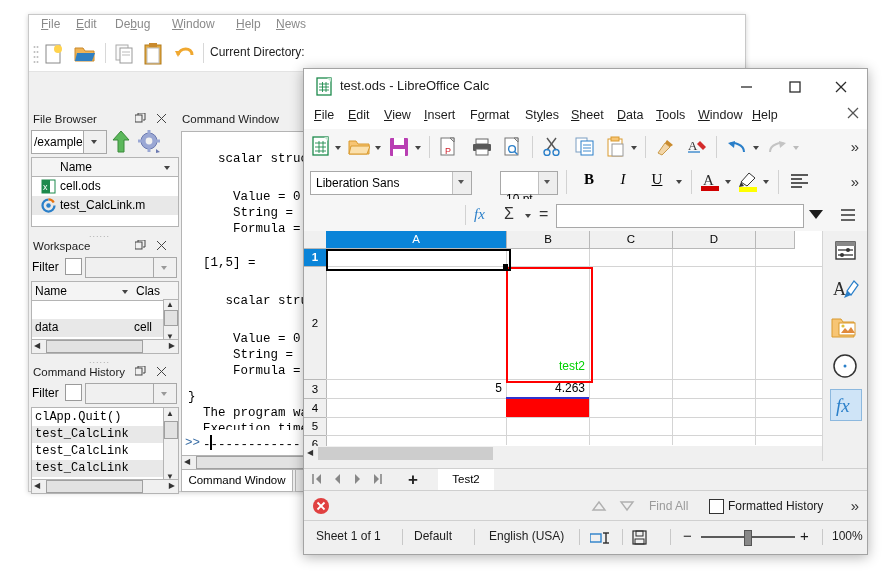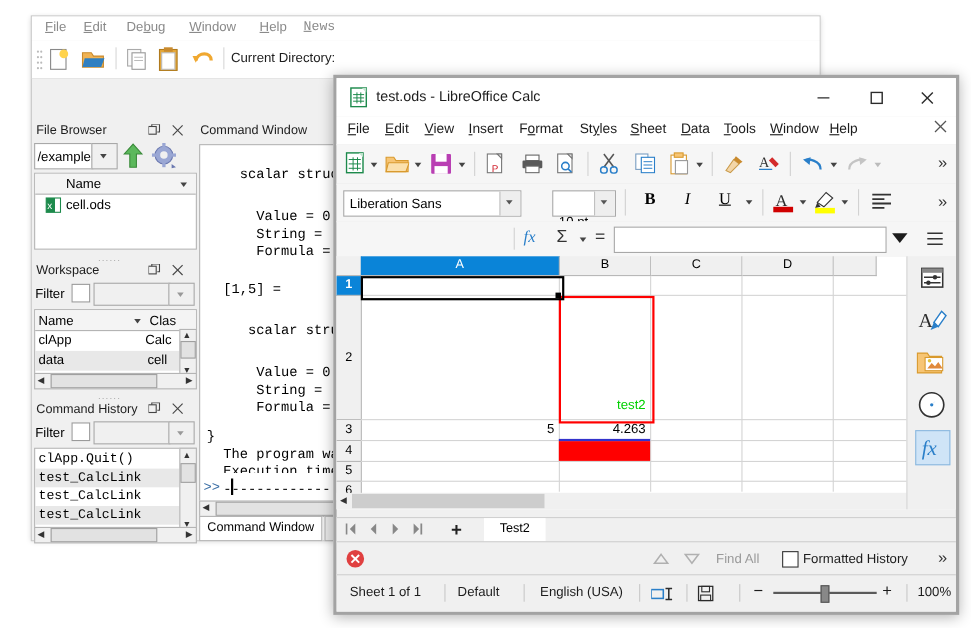--- a/index.html
+++ b/index.html
@@ -39,21 +39,21 @@
   .arrw{position:absolute;font-size:8px;color:#333;text-align:center;}
 
   #cmdwin{position:absolute;background:#fff;border:1px solid #b4b4b4;}
   .cmdline{position:absolute;font-family:"Liberation Mono",monospace;font-size:12.5px;
            white-space:pre;color:#000;}
   .octtab{position:absolute;height:21px;background:#fff;border:1px solid #b4b4b4;
           font-size:11.5px;text-align:center;line-height:21px;}
 
   
   #calc{left:303px;top:68px;width:563px;height:485px;background:#f0f0f0;
-        border:3px solid #a3a3a3;box-shadow:0 2px 12px rgba(0,0,0,.30);}
+        border:1px solid #a3a3a3;box-shadow:0 2px 12px rgba(0,0,0,.30);}
   #calc-title{height:35px;position:relative;background:#fff;}
   #calc-title-text{left:36px;top:9px;font-size:13px;color:#1c1c1c;}
   #calc-menubar{height:25px;position:relative;background:#fff;border-bottom:1px solid #e0e0e0;}
   .cmenu{position:absolute;top:4px;font-size:12.5px;color:#1c1c1c;}
   .cmenu u{text-decoration:underline;}
   #calc-tb1{position:absolute;left:0;right:0;top:60px;height:36px;background:#f6f6f6;
             border-bottom:1px solid #e0e0e0;}
   #calc-tb2{position:absolute;left:0;right:0;top:96px;height:34px;background:#f6f6f6;
             border-bottom:1px solid #e0e0e0;}
   #calc-fbar{position:absolute;left:0;right:0;top:130px;height:32px;background:#f6f6f6;
@@ -96,21 +96,21 @@
 
 <div class="abs" id="octave">
 
 
   <div id="oct-menubar">
     <div class="omenu" style="left:12px;"><u>F</u><span>ile</span></div>
     <div class="omenu" style="left:47px;"><u>E</u>dit</div>
     <div class="omenu" style="left:86px;">De<u>b</u>ug</div>
     <div class="omenu" style="left:143px;"><u>W</u>indow</div>
     <div class="omenu" style="left:207px;"><u>H</u>elp</div>
-    <div class="omenu" style="left:247px;font-family:Liberation Mono, monospace;"><u>N</u>ews</div>
+    <div class="omenu" style="left:247px;"><u>N</u>ews</div>
   </div>
 
   <div id="oct-toolbar">
     <div class="abs" style="left:4px;top:4px;width:6px;height:26px;">
       <svg width="6" height="26">
           <circle cx="1.5" cy="6" r="1" fill="#bbb"></circle>
           <circle cx="1.5" cy="11" r="1" fill="#bbb"></circle>
           <circle cx="1.5" cy="16" r="1" fill="#bbb"></circle>
           <circle cx="1.5" cy="21" r="1" fill="#bbb"></circle>
           <circle cx="4.5" cy="6" r="1" fill="#bbb"></circle>
@@ -204,20 +204,28 @@
         <div class="ddarrow" style="right:8px;top:8px;"></div>
       </div>
       <div class="fb-row" style="top:19px;">
         <svg class="abs" style="left:9px;top:2px;" width="15" height="15">
           <rect x="1" y="1" width="13" height="13" fill="#fff" stroke="#1d8a4c"></rect>
           <rect x="1" y="1" width="8" height="13" fill="#1d8a4c"></rect>
           <text x="2" y="11" font-size="9" fill="#fff" font-family="Liberation Sans">x</text>
         </svg>
         <span class="nm">cell.ods</span>
       </div>
+      <div class="fb-row sel" style="top:38px;">
+        <svg class="abs" style="left:9px;top:2px;" width="15" height="15" viewBox="0 0 20 20">
+          <path d="M10 2 A8 8 0 1 0 18 10" fill="none" stroke="#2a7fc9" stroke-width="3"></path>
+          <path d="M17 6 A8 8 0 0 0 10 2" fill="none" stroke="#e8710a" stroke-width="3"></path>
+          <circle cx="10" cy="10" r="3" fill="#2a7fc9"></circle>
+        </svg>
+        <span class="nm">test_CalcLink.m</span>
+      </div>
     </div>
     <div class="abs" style="left:60px;top:120px;font-size:9px;color:#aaa;letter-spacing:1px;">......</div>
 
     <div class="dock-title" style="left:4px;top:131px;">Workspace</div>
     <div class="dock-btn" style="left:106px;top:131px;">
       <svg width="11" height="11">
           <rect x="0" y="2" width="7" height="7" fill="none" stroke="#444"></rect>
           <path d="M3 2V0h7v7H8" fill="none" stroke="#444"></path>
         </svg>
     </div>
@@ -232,24 +240,20 @@
     <div class="inbox" style="left:56px;top:148px;width:68px;height:19px;background:#f0f0f0;"></div>
     <div class="abs" style="left:124px;top:148px;width:22px;height:19px;background:#f0f0f0;border:1px solid #a8a8a8;">
       <div class="ddarrow" style="left:7px;top:8px;border-top-color:#999;"></div>
     </div>
 
     <div class="panel" style="left:2px;top:172px;width:146px;height:58px;">
       <div class="colhdr" style="left:0;top:0;right:0;height:18px;">
         <span class="abs" style="left:3px;top:2px;">Name</span>
         <div class="ddarrow" style="left:90px;top:8px;"></div>
         <span class="abs" style="left:104px;top:2px;">Clas</span>
-      </div>
-      <div class="abs" style="left:0;top:19px;right:0;height:18px;">
-        <span class="ws-cell" style="left:3px;top:1px;">clApp</span>
-        <span class="ws-cell" style="left:100px;top:1px;">Calc</span>
       </div>
       <div class="abs sel" style="left:0;top:37px;right:0;height:18px;">
         <span class="ws-cell" style="left:3px;top:1px;">data</span>
         <span class="ws-cell" style="left:102px;top:1px;">cell</span>
       </div>
       <div class="sbtrack" style="right:-1px;top:17px;width:14px;height:41px;">
         <div class="arrw" style="left:2px;top:0px;">▲</div>
         <div class="sbthumb" style="left:0;top:10px;right:0;height:14px;"></div>
         <div class="arrw" style="left:2px;bottom:0px;">▼</div>
       </div>

